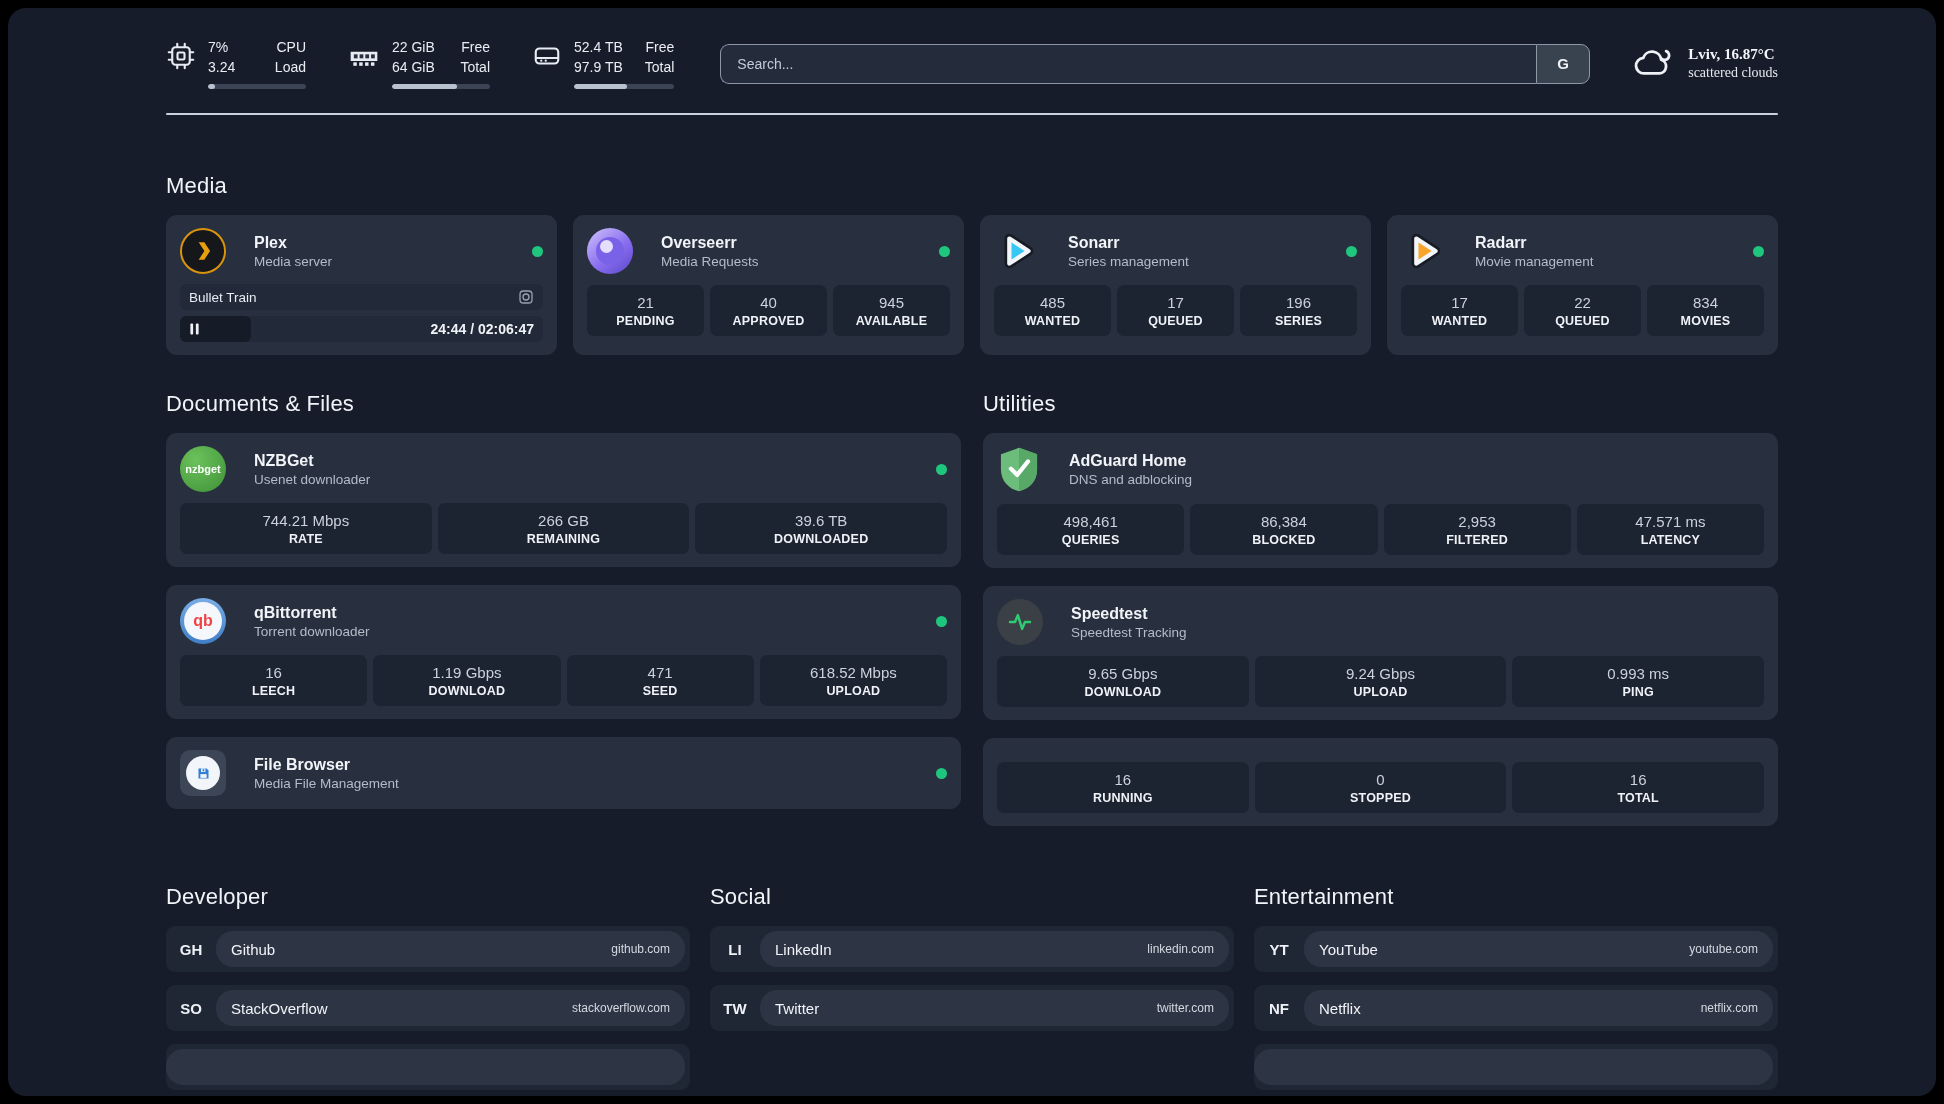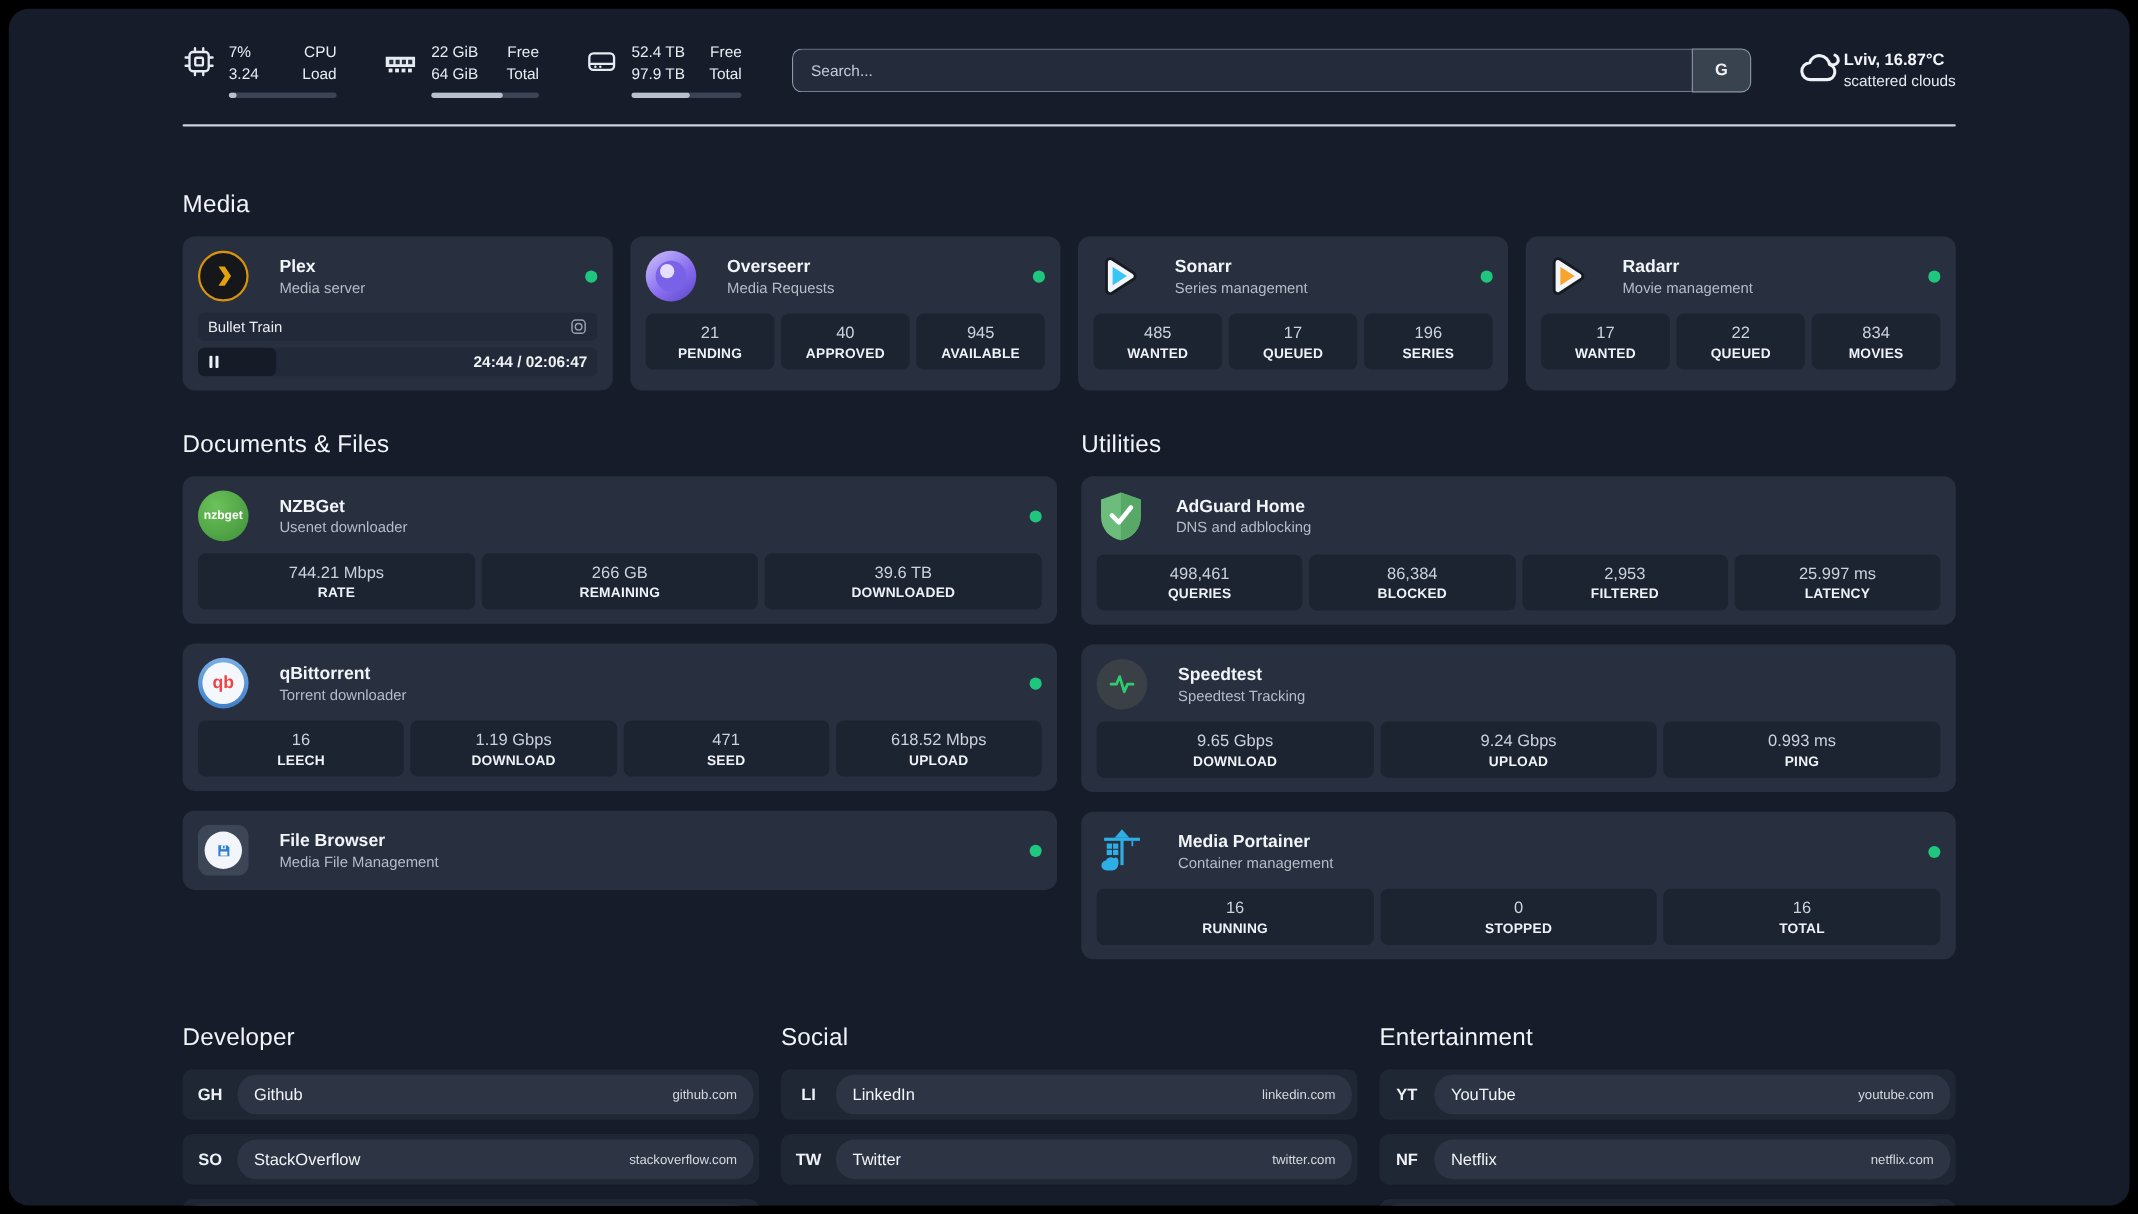--- a/index.html
+++ b/index.html
@@ -33,21 +33,21 @@
   .vals,.labs{display:flex;flex-direction:column;font-size:14px;line-height:1.4;color:#e9edf3;font-weight:500;}
   .labs{text-align:right;}
   .bar{margin-top:7px;height:5px;border-radius:3px;background:var(--bar-track);overflow:hidden;}
   .bar-fill{height:100%;border-radius:3px;background:var(--bar-fill);}
 
   .search{flex:1;margin:0 42px 0 46px;height:40px;display:flex;}
   .search input{flex:1;background:#242c3c;border:1px solid #8d97a8;border-right:none;border-radius:9px 0 0 9px;padding:0 16px;color:#a3a3a3;font-size:14px;outline:none;}
   .search input::placeholder{color:#c4cad6;}
   .g-btn{width:54px;background:#39424f;border:1px solid #8d97a8;border-radius:0 9px 9px 0;color:#eef1f6;font-size:15px;font-weight:600;cursor:pointer;}
 
-  .weather{display:flex;align-items:center;}
+  .weather{display:flex;gap:14px;align-items:center;font-family:Liberation Serif, serif;}
   .w-loc{font-size:15px;font-weight:600;color:#f2f5f9;}
   .w-cond{font-size:14px;color:#e4e9f0;margin-top:2px;}
 
   .divider{margin-top:24px;height:2px;border:none;border-radius:1px;background:#ccd3df;}
 
   
   .section-title{font-size:22px;font-weight:500;color:var(--text);letter-spacing:.2px;}
   .media-section{margin-top:58px;}
   .grid4{display:grid;grid-template-columns:repeat(4,1fr);gap:16px;margin-top:16px;}
 
@@ -451,21 +451,21 @@
                 </div>
             <div class="pill">
                   <div class="pill-val">86,384</div>
                   <div class="pill-lab">BLOCKED</div>
                 </div>
             <div class="pill">
                   <div class="pill-val">2,953</div>
                   <div class="pill-lab">FILTERED</div>
                 </div>
             <div class="pill">
-                  <div class="pill-val">25.997 ms</div>
+                  <div class="pill-val">47.571 ms</div>
                   <div class="pill-lab">LATENCY</div>
                 </div>
           </div>
         </div>
 
         <div class="card">
           <div class="card-head">
             <span class="icon-circle st-bg">
               <svg width="30" height="30" viewBox="0 0 24 24" fill="none" stroke="#2ecc71" stroke-width="2" stroke-linecap="round" stroke-linejoin="round">
                     <path d="M4 12h4l2.3-5.5 3.4 11 2.3-5.5H20"></path>
@@ -486,40 +486,20 @@
                   <div class="pill-lab">UPLOAD</div>
                 </div>
             <div class="pill">
                   <div class="pill-val">0.993 ms</div>
                   <div class="pill-lab">PING</div>
                 </div>
           </div>
         </div>
 
         <div class="card">
-          <div class="card-head">
-            <span style="flex:none;display:flex;">
-              <svg width="46" height="46" viewBox="0 0 48 48" fill="#2daee5">
-                <polygon points="24,3 31,11 17,11"></polygon>
-                <rect x="7" y="11" width="34" height="3"></rect>
-                <rect x="22.5" y="11" width="3" height="26"></rect>
-                <rect x="33" y="14" width="1.6" height="5"></rect>
-                <rect x="9.5" y="16.5" width="5" height="5"></rect>
-                    <rect x="15.5" y="16.5" width="5" height="5"></rect>
-                <rect x="9.5" y="22.5" width="5" height="5"></rect>
-                    <rect x="15.5" y="22.5" width="5" height="5"></rect>
-                <path d="M10 42c-3.2 0-5.5-2-5.5-4.7 0-2.3 1.7-4.2 4.2-4.6 1-3 5-4.2 7.6-2.1 1-1.2 4.4-1.4 4.4 3.6 0 5.2-2.7 7.8-6 7.8z"></path>
-              </svg>
-            </span>
-            <div>
-              <div class="app-title">Media Portainer</div>
-              <div class="app-sub">Container management</div>
-            </div>
-            <span class="dot"></span>
-          </div>
           <div class="stat-row">
             <div class="pill">
                   <div class="pill-val">16</div>
                   <div class="pill-lab">RUNNING</div>
                 </div>
             <div class="pill">
                   <div class="pill-val">0</div>
                   <div class="pill-lab">STOPPED</div>
                 </div>
             <div class="pill">

